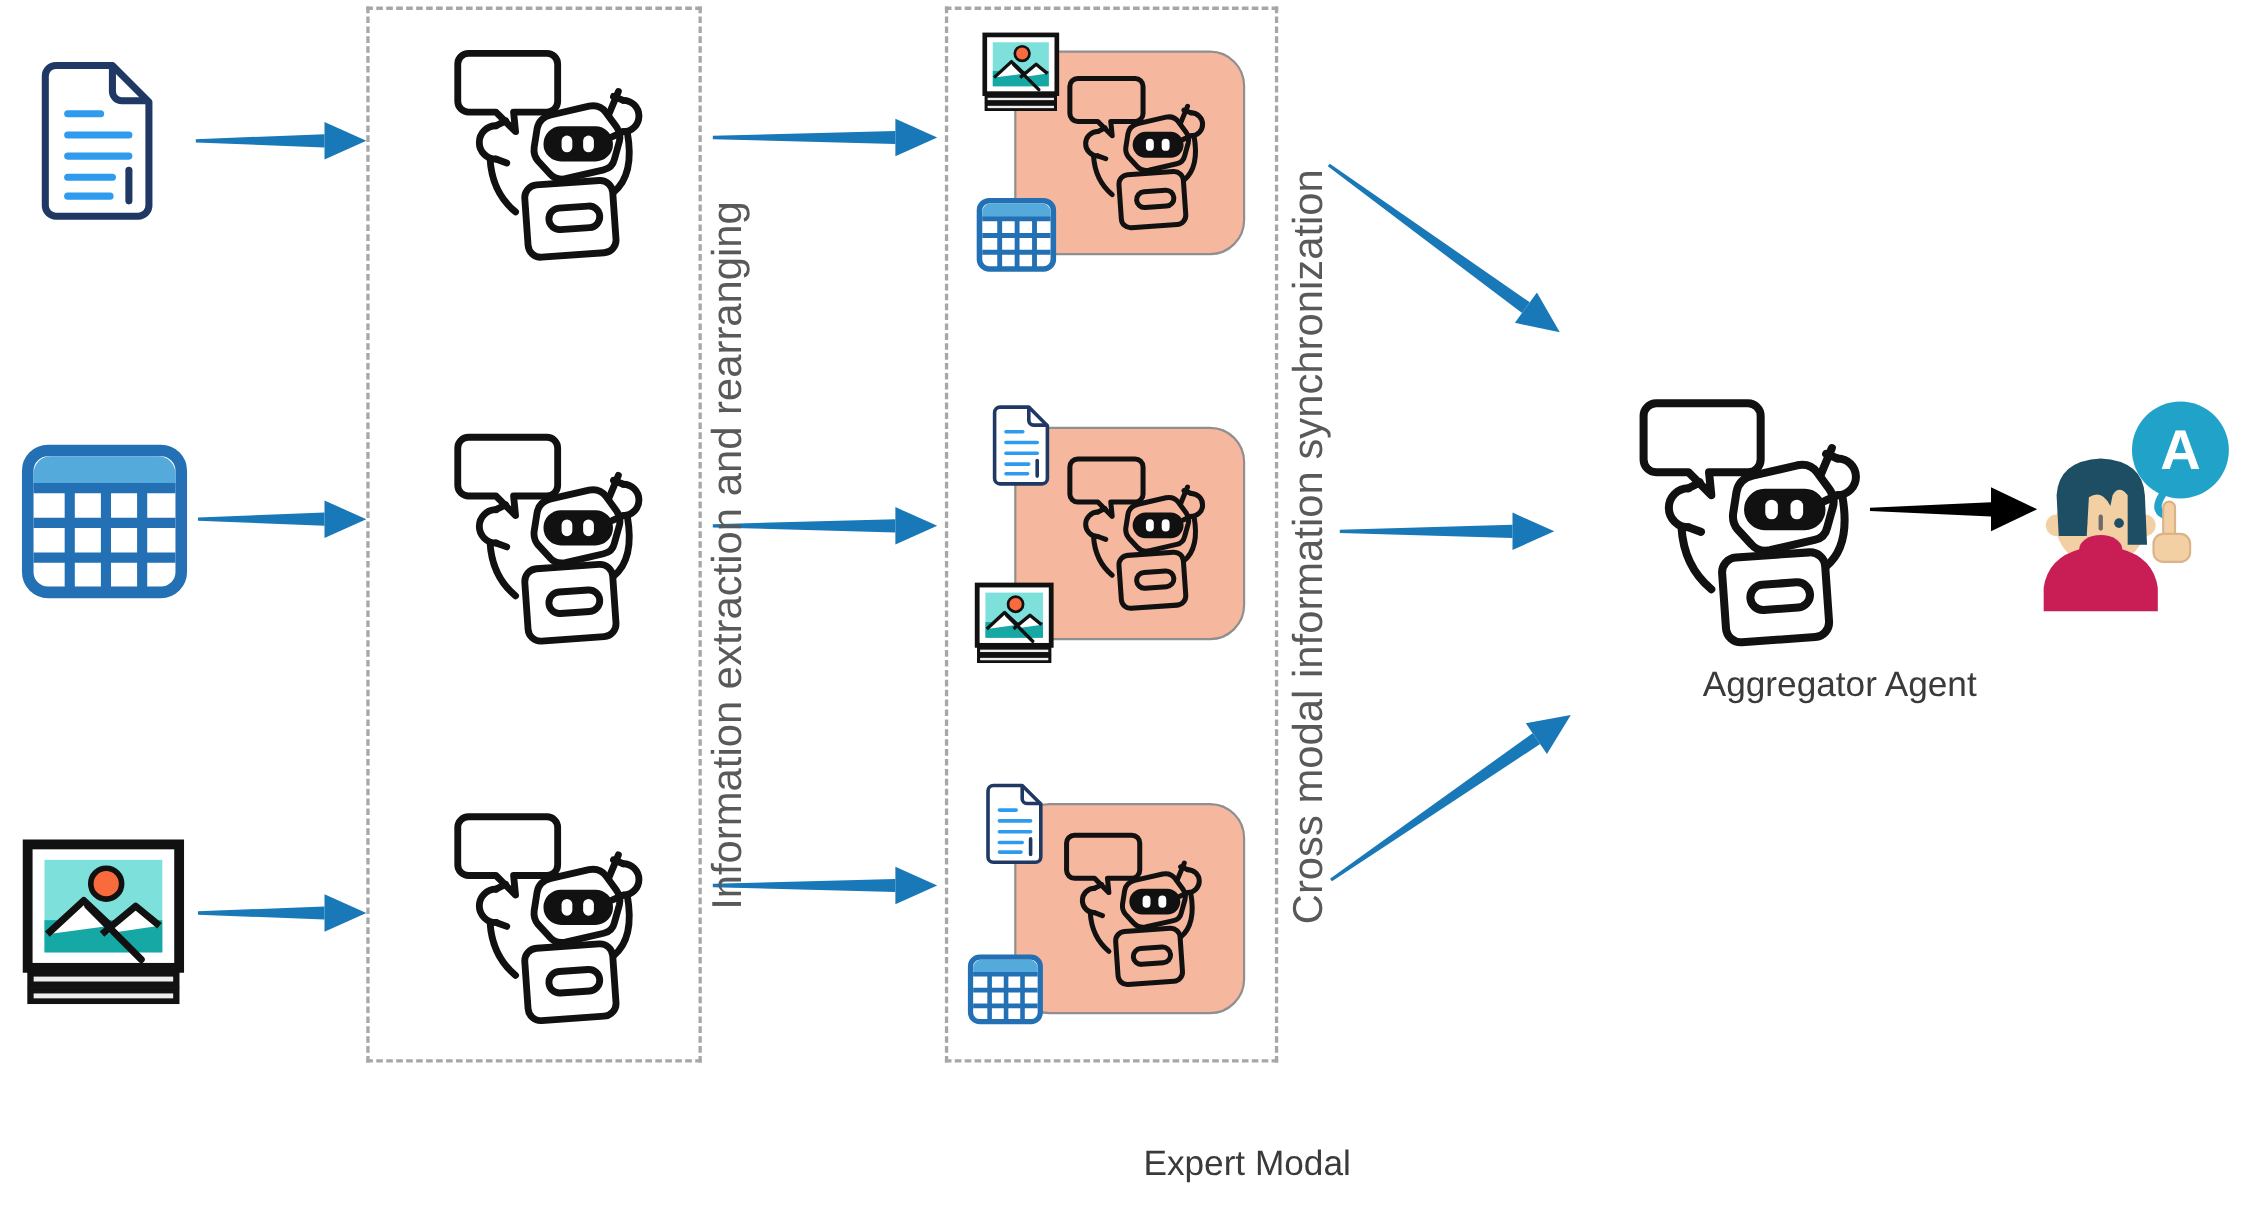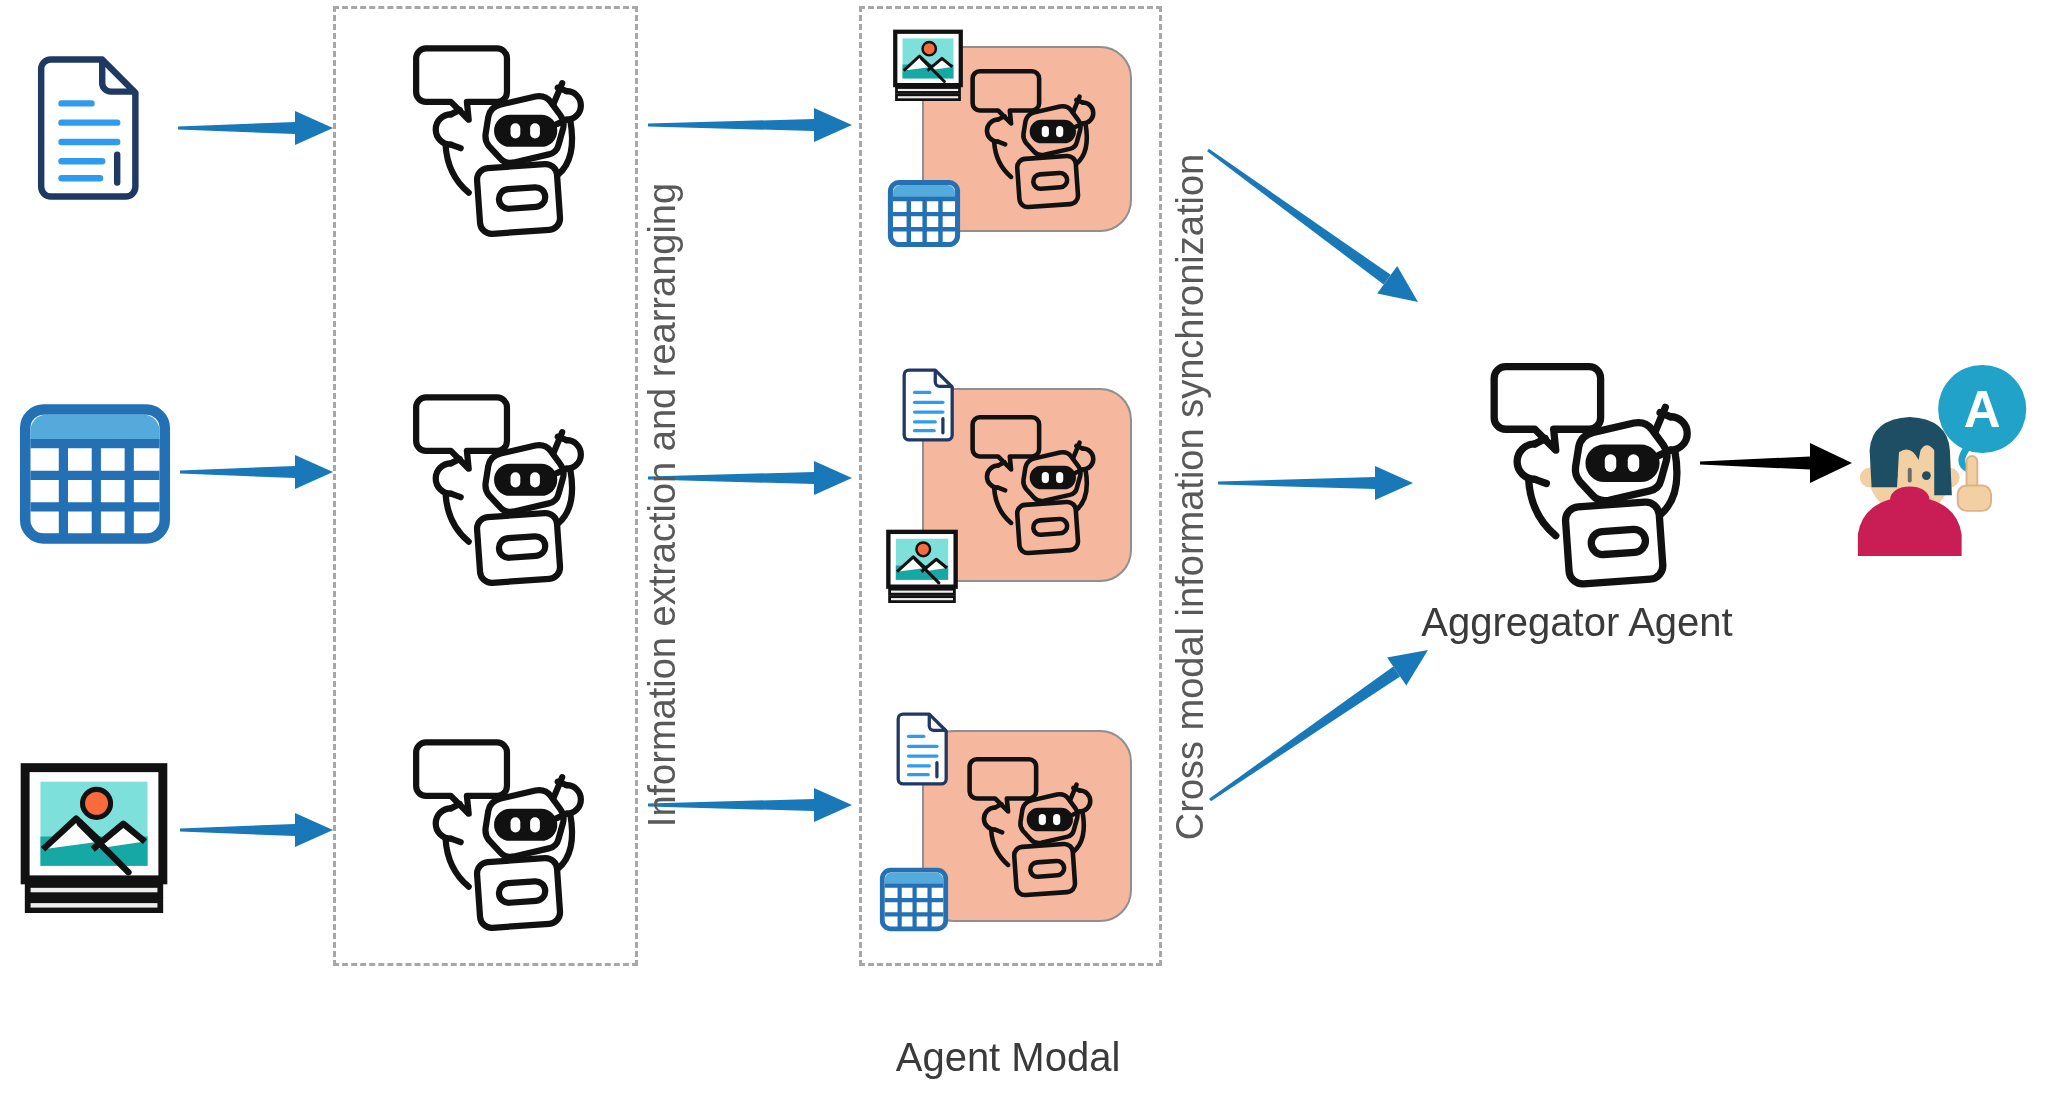--- a/index.html
+++ b/index.html
@@ -1,20 +1,20 @@
 <!DOCTYPE html>
 <html><head>
 <meta charset="utf-8">
 <style>
   html,body{margin:0;padding:0;background:#fff;}
   #canvas{position:relative;width:2048px;height:1106px;background:#fff;overflow:hidden;
           font-family:"Liberation Sans",sans-serif;}
   .dashed-box{position:absolute;border:3.5px dashed #a7a7a7;box-sizing:border-box;background:transparent;}
   .card{position:absolute;background:#f5b79e;border:2.5px solid #8f8f8f;border-radius:32px;box-sizing:border-box;}
-  .stage-label{position:absolute;color:#3a3a3a;font-size:40px;line-height:45px;text-align:center;white-space:pre-line;}
+  .stage-label{position:absolute;color:#3a3a3a;font-size:32px;line-height:45px;text-align:right;white-space:pre-line;}
   .vlabel{position:absolute;color:#595959;font-size:38px;height:48px;line-height:48px;text-align:center;
           white-space:nowrap;transform:rotate(-90deg);transform-origin:center;}
   svg.icon{position:absolute;display:block;}
   #arrow-layer{position:absolute;left:0;top:0;pointer-events:none;}
 </style>
 </head>
 <body>
 
 <div id="canvas">
 
@@ -203,19 +203,19 @@
       <polygon points="1700,461.5 1810,456.5 1810,469.5 1700,464.5"></polygon>
         <polygon points="1810,443 1852,463 1810,483"></polygon>
     </g>
   </svg>
 
   <div class="vlabel" style="left:302px;top:481px;width:720px">Information extraction and rearranging</div>
   <div class="vlabel" style="left:805px;top:473px;width:770px">Cross modal information synchronization</div>
 
 
   <div class="stage-label" style="left:788px;top:990px;width:440px">
-    <div>Agent Modal</div>
+    <div>Expert Modal</div>
     
   </div>
 
   <div class="stage-label" style="left:1357px;top:600px;width:440px">Aggregator Agent</div>
 
 </div>
 
 </body></html>

